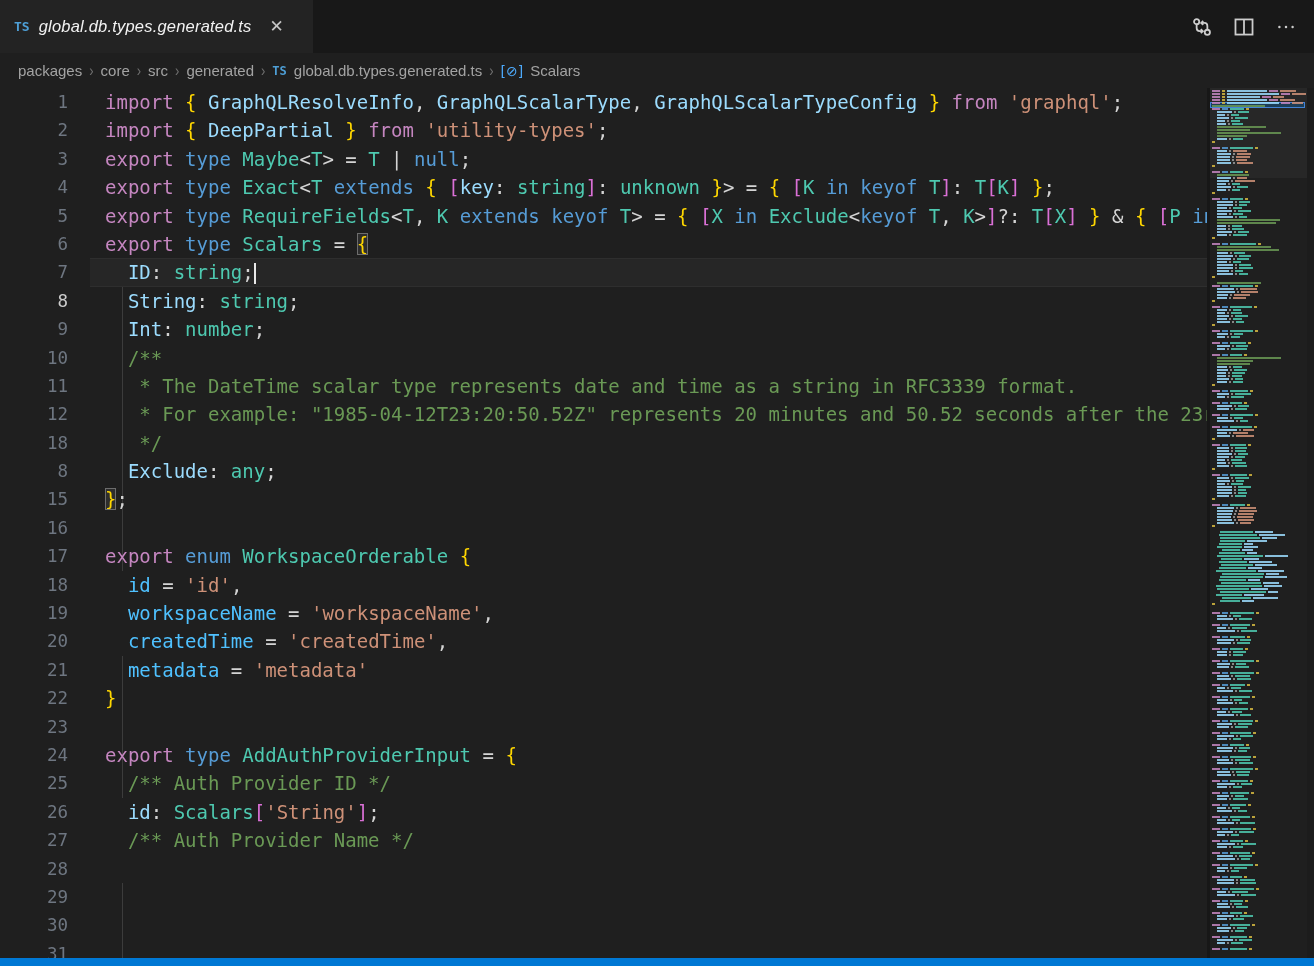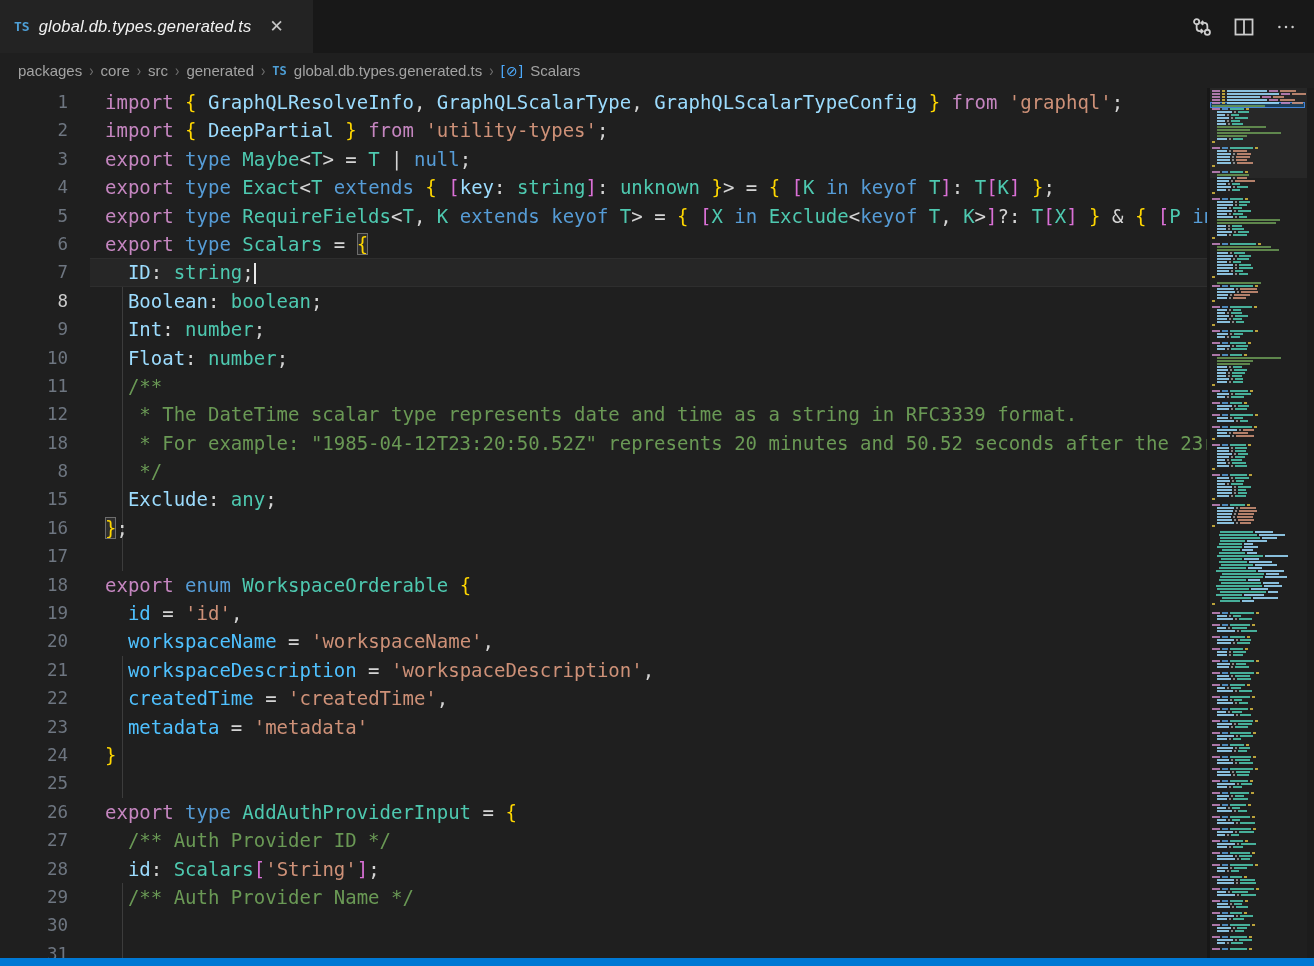--- a/index.html
+++ b/index.html
@@ -148,34 +148,32 @@
         <div class="guide" style="top: 795.2px; height: 85.2px;"></div>
       </div>
     <div id="code-lines">
         <div class="cl"><span class="tk-kw1">import </span><span class="tk-b1">{</span><span class="tk-pun"> </span><span class="tk-var">GraphQLResolveInfo</span><span class="tk-pun">, </span><span class="tk-var">GraphQLScalarType</span><span class="tk-pun">, </span><span class="tk-var">GraphQLScalarTypeConfig</span><span class="tk-pun"> </span><span class="tk-b1">}</span><span class="tk-kw1"> from </span><span class="tk-str">'graphql'</span><span class="tk-pun">;</span></div>
         <div class="cl"><span class="tk-kw1">import </span><span class="tk-b1">{</span><span class="tk-pun"> </span><span class="tk-var">DeepPartial</span><span class="tk-pun"> </span><span class="tk-b1">}</span><span class="tk-kw1"> from </span><span class="tk-str">'utility-types'</span><span class="tk-pun">;</span></div>
         <div class="cl"><span class="tk-kw1">export </span><span class="tk-kw2">type </span><span class="tk-typ">Maybe</span><span class="tk-pun">&lt;</span><span class="tk-typ">T</span><span class="tk-pun">&gt; = </span><span class="tk-typ">T</span><span class="tk-pun"> | </span><span class="tk-kw2">null</span><span class="tk-pun">;</span></div>
         <div class="cl"><span class="tk-kw1">export </span><span class="tk-kw2">type </span><span class="tk-typ">Exact</span><span class="tk-pun">&lt;</span><span class="tk-typ">T</span><span class="tk-kw2"> extends </span><span class="tk-b1">{</span><span class="tk-pun"> </span><span class="tk-b2">[</span><span class="tk-var">key</span><span class="tk-pun">: </span><span class="tk-typ">string</span><span class="tk-b2">]</span><span class="tk-pun">: </span><span class="tk-typ">unknown</span><span class="tk-pun"> </span><span class="tk-b1">}</span><span class="tk-pun">&gt; = </span><span class="tk-b1">{</span><span class="tk-pun"> </span><span class="tk-b2">[</span><span class="tk-typ">K</span><span class="tk-kw2"> in </span><span class="tk-kw2">keyof </span><span class="tk-typ">T</span><span class="tk-b2">]</span><span class="tk-pun">: </span><span class="tk-typ">T</span><span class="tk-b2">[</span><span class="tk-typ">K</span><span class="tk-b2">]</span><span class="tk-pun"> </span><span class="tk-b1">}</span><span class="tk-pun">;</span></div>
         <div class="cl"><span class="tk-kw1">export </span><span class="tk-kw2">type </span><span class="tk-typ">RequireFields</span><span class="tk-pun">&lt;</span><span class="tk-typ">T</span><span class="tk-pun">, </span><span class="tk-typ">K</span><span class="tk-kw2"> extends </span><span class="tk-kw2">keyof </span><span class="tk-typ">T</span><span class="tk-pun">&gt; = </span><span class="tk-b1">{</span><span class="tk-pun"> </span><span class="tk-b2">[</span><span class="tk-typ">X</span><span class="tk-kw2"> in </span><span class="tk-typ">Exclude</span><span class="tk-pun">&lt;</span><span class="tk-kw2">keyof </span><span class="tk-typ">T</span><span class="tk-pun">, </span><span class="tk-typ">K</span><span class="tk-pun">&gt;</span><span class="tk-b2">]</span><span class="tk-pun">?: </span><span class="tk-typ">T</span><span class="tk-b2">[</span><span class="tk-typ">X</span><span class="tk-b2">]</span><span class="tk-pun"> </span><span class="tk-b1">}</span><span class="tk-pun"> &amp; </span><span class="tk-b1">{</span><span class="tk-pun"> </span><span class="tk-b2">[</span><span class="tk-typ">P</span><span class="tk-kw2"> in </span></div>
         <div class="cl"><span class="tk-kw1">export </span><span class="tk-kw2">type </span><span class="tk-typ">Scalars</span><span class="tk-pun"> = </span><span class="tk-b1m">{</span></div>
         <div class="cl cur"><span class="tk-pun">  </span><span class="tk-var">ID</span><span class="tk-pun">: </span><span class="tk-typ">string</span><span class="tk-pun">;</span><span class="caret"></span></div>
-        <div class="cl"><span class="tk-pun">  </span><span class="tk-var">Boolean</span><span class="tk-pun">: </span><span class="tk-typ">boolean</span><span class="tk-pun">;</span></div>
+        <div class="cl"><span class="tk-pun">  </span><span class="tk-var">String</span><span class="tk-pun">: </span><span class="tk-typ">string</span><span class="tk-pun">;</span></div>
         <div class="cl"><span class="tk-pun">  </span><span class="tk-var">Int</span><span class="tk-pun">: </span><span class="tk-typ">number</span><span class="tk-pun">;</span></div>
-        <div class="cl"><span class="tk-pun">  </span><span class="tk-var">Float</span><span class="tk-pun">: </span><span class="tk-typ">number</span><span class="tk-pun">;</span></div>
         <div class="cl"><span class="tk-com">  /**</span></div>
         <div class="cl"><span class="tk-com">   * The DateTime scalar type represents date and time as a string in RFC3339 format.</span></div>
         <div class="cl"><span class="tk-com">   * For example: "1985-04-12T23:20:50.52Z" represents 20 minutes and 50.52 seconds after the 23rd hour of April 12th, 1985 in UTC.</span></div>
         <div class="cl"><span class="tk-com">   */</span></div>
         <div class="cl"><span class="tk-pun">  </span><span class="tk-var">Exclude</span><span class="tk-pun">: </span><span class="tk-typ">any</span><span class="tk-pun">;</span></div>
         <div class="cl"><span class="tk-b1m">}</span><span class="tk-pun">;</span></div>
         <div class="cl"></div>
         <div class="cl"><span class="tk-kw1">export </span><span class="tk-kw2">enum </span><span class="tk-typ">WorkspaceOrderable </span><span class="tk-b1">{</span></div>
         <div class="cl"><span class="tk-pun">  </span><span class="tk-enm">id</span><span class="tk-pun"> = </span><span class="tk-str">'id'</span><span class="tk-pun">,</span></div>
         <div class="cl"><span class="tk-pun">  </span><span class="tk-enm">workspaceName</span><span class="tk-pun"> = </span><span class="tk-str">'workspaceName'</span><span class="tk-pun">,</span></div>
-        <div class="cl"><span class="tk-pun">  </span><span class="tk-enm">workspaceDescription</span><span class="tk-pun"> = </span><span class="tk-str">'workspaceDescription'</span><span class="tk-pun">,</span></div>
         <div class="cl"><span class="tk-pun">  </span><span class="tk-enm">createdTime</span><span class="tk-pun"> = </span><span class="tk-str">'createdTime'</span><span class="tk-pun">,</span></div>
         <div class="cl"><span class="tk-pun">  </span><span class="tk-enm">metadata</span><span class="tk-pun"> = </span><span class="tk-str">'metadata'</span></div>
         <div class="cl"><span class="tk-b1">}</span></div>
         <div class="cl"></div>
         <div class="cl"><span class="tk-kw1">export </span><span class="tk-kw2">type </span><span class="tk-typ">AddAuthProviderInput</span><span class="tk-pun"> = </span><span class="tk-b1">{</span></div>
         <div class="cl"><span class="tk-com">  /** Auth Provider ID */</span></div>
         <div class="cl"><span class="tk-pun">  </span><span class="tk-var">id</span><span class="tk-pun">: </span><span class="tk-typ">Scalars</span><span class="tk-b2">[</span><span class="tk-str">'String'</span><span class="tk-b2">]</span><span class="tk-pun">;</span></div>
         <div class="cl"><span class="tk-com">  /** Auth Provider Name */</span></div>
       </div>
   </div>

